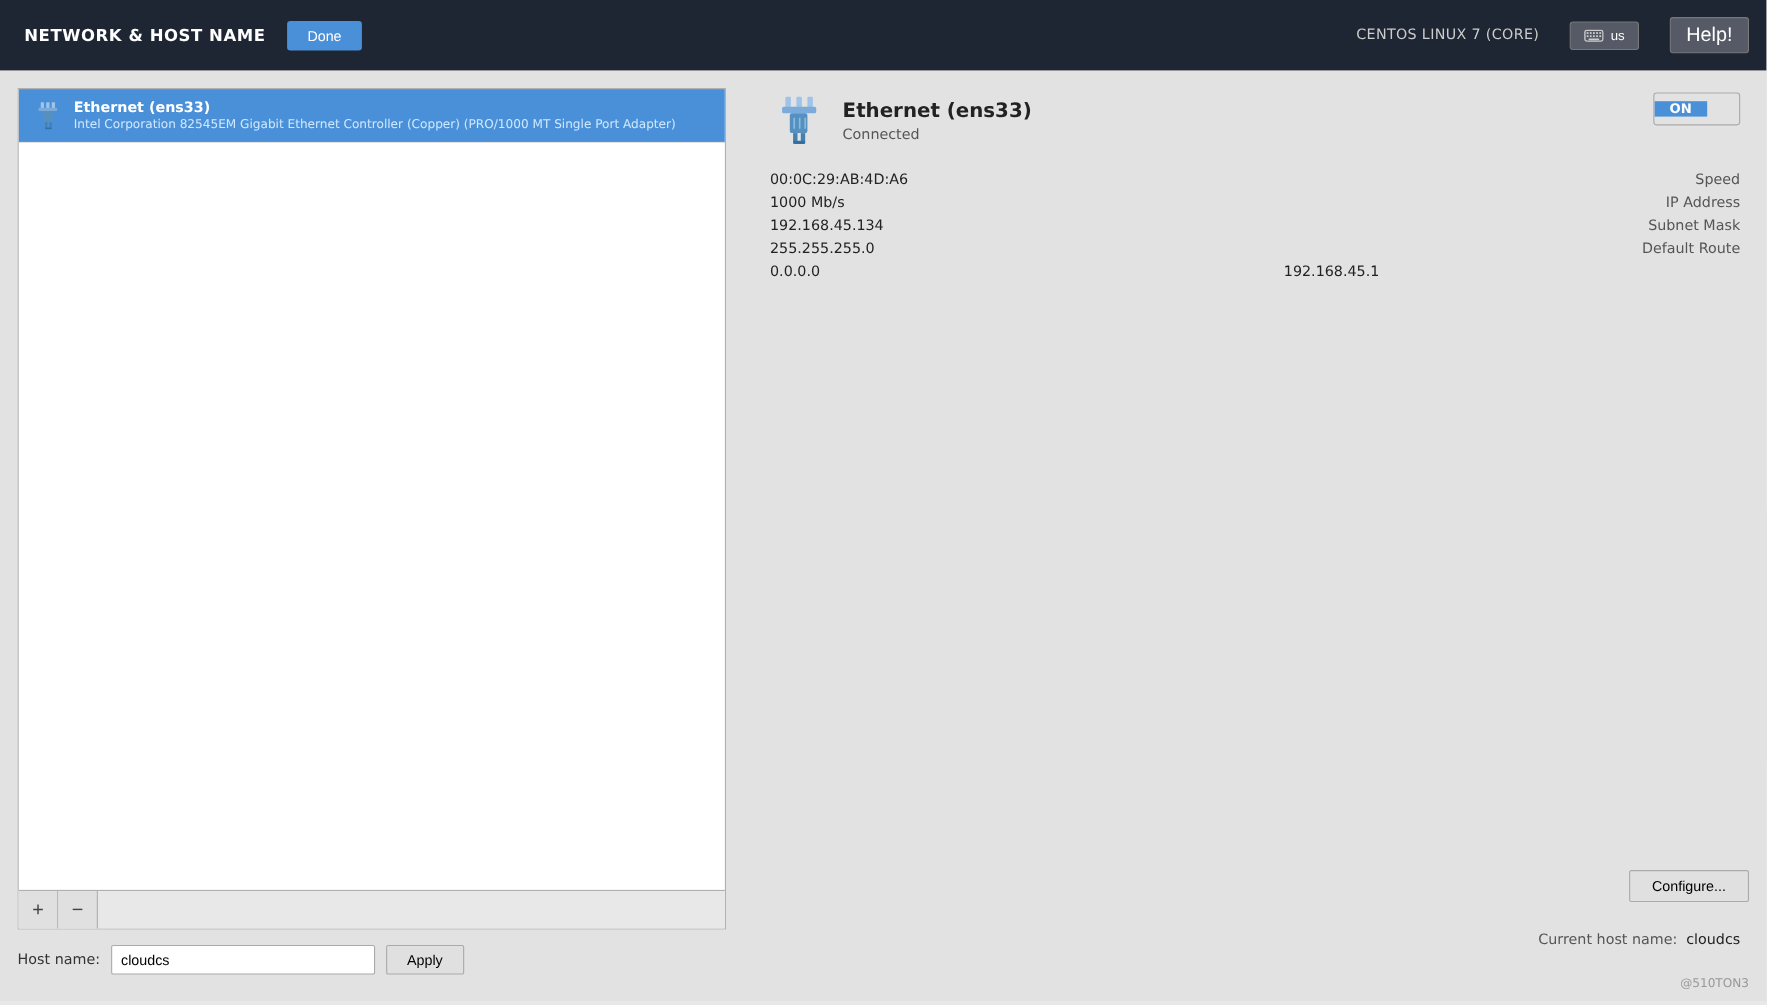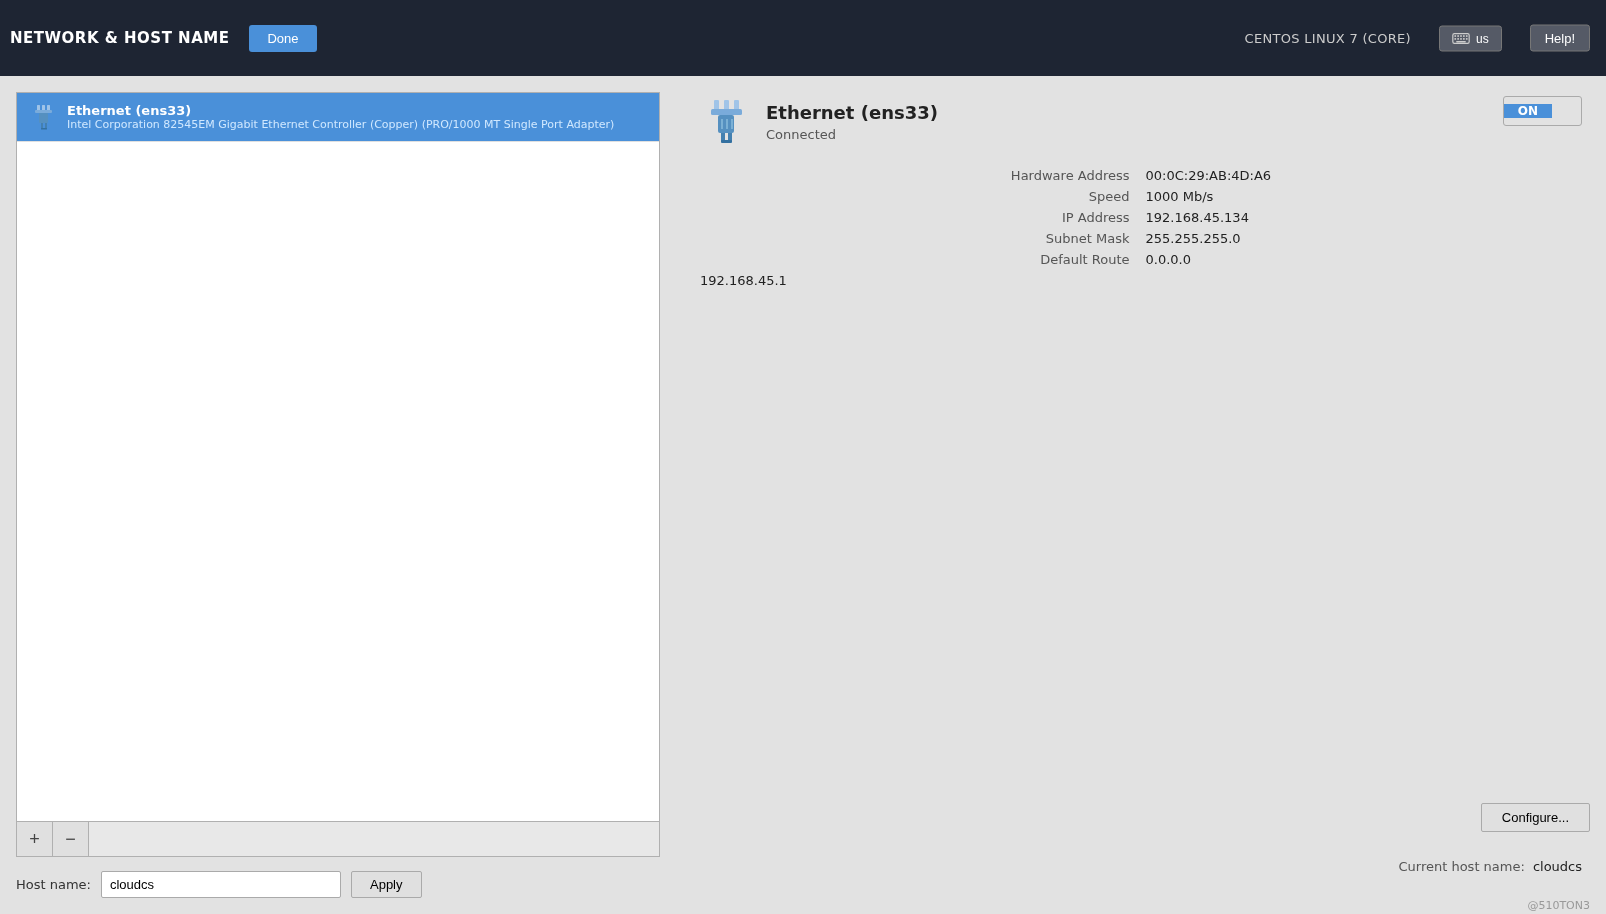--- a/index.html
+++ b/index.html
@@ -10,24 +10,24 @@
       width: 1606px;
       min-height: 914px;
       overflow: hidden;
     }
 
     
     #header {
       background: #1a1a2e;
       background: linear-gradient(180deg, #1c2333 0%, #16213e 100%);
       background: #1e2533;
-      height: 76px;
-      display: flex;
-      align-items: center;
-      padding: 0 10px;
+      height: 64px;
+      display: flex;
+      align-items: center;
+      padding: 0 22px;
       position: relative;
     }
 
     #header-title {
       color: #ffffff;
       font-size: 15px;
       font-weight: bold;
       letter-spacing: 0.5px;
     }
 
@@ -77,21 +77,21 @@
       height: 12px;
     }
 
     #help-button {
       background: #555a66;
       border: 1px solid #777;
       color: white;
       padding: 5px 14px;
       border-radius: 3px;
       cursor: pointer;
-      font-size: 13px;
+      font-size: 18px;
     }
 
     
     #main {
       display: flex;
       height: calc(914px - 68px);
       background: #e2e2e2;
     }
 
     
@@ -446,21 +446,20 @@
 
       <div id="toggle-container">
         <div class="toggle-switch">
           <div class="toggle-on">ON</div>
           <div class="toggle-off"></div>
         </div>
       </div>
     </div>
 
     <div id="network-details">
-      <span class="detail-label">Hardware Address</span>
       <span class="detail-value">00:0C:29:AB:4D:A6</span>
 
       <span class="detail-label">Speed</span>
       <span class="detail-value">1000 Mb/s</span>
 
       <span class="detail-label">IP Address</span>
       <span class="detail-value">192.168.45.134</span>
 
       <span class="detail-label">Subnet Mask</span>
       <span class="detail-value">255.255.255.0</span>

